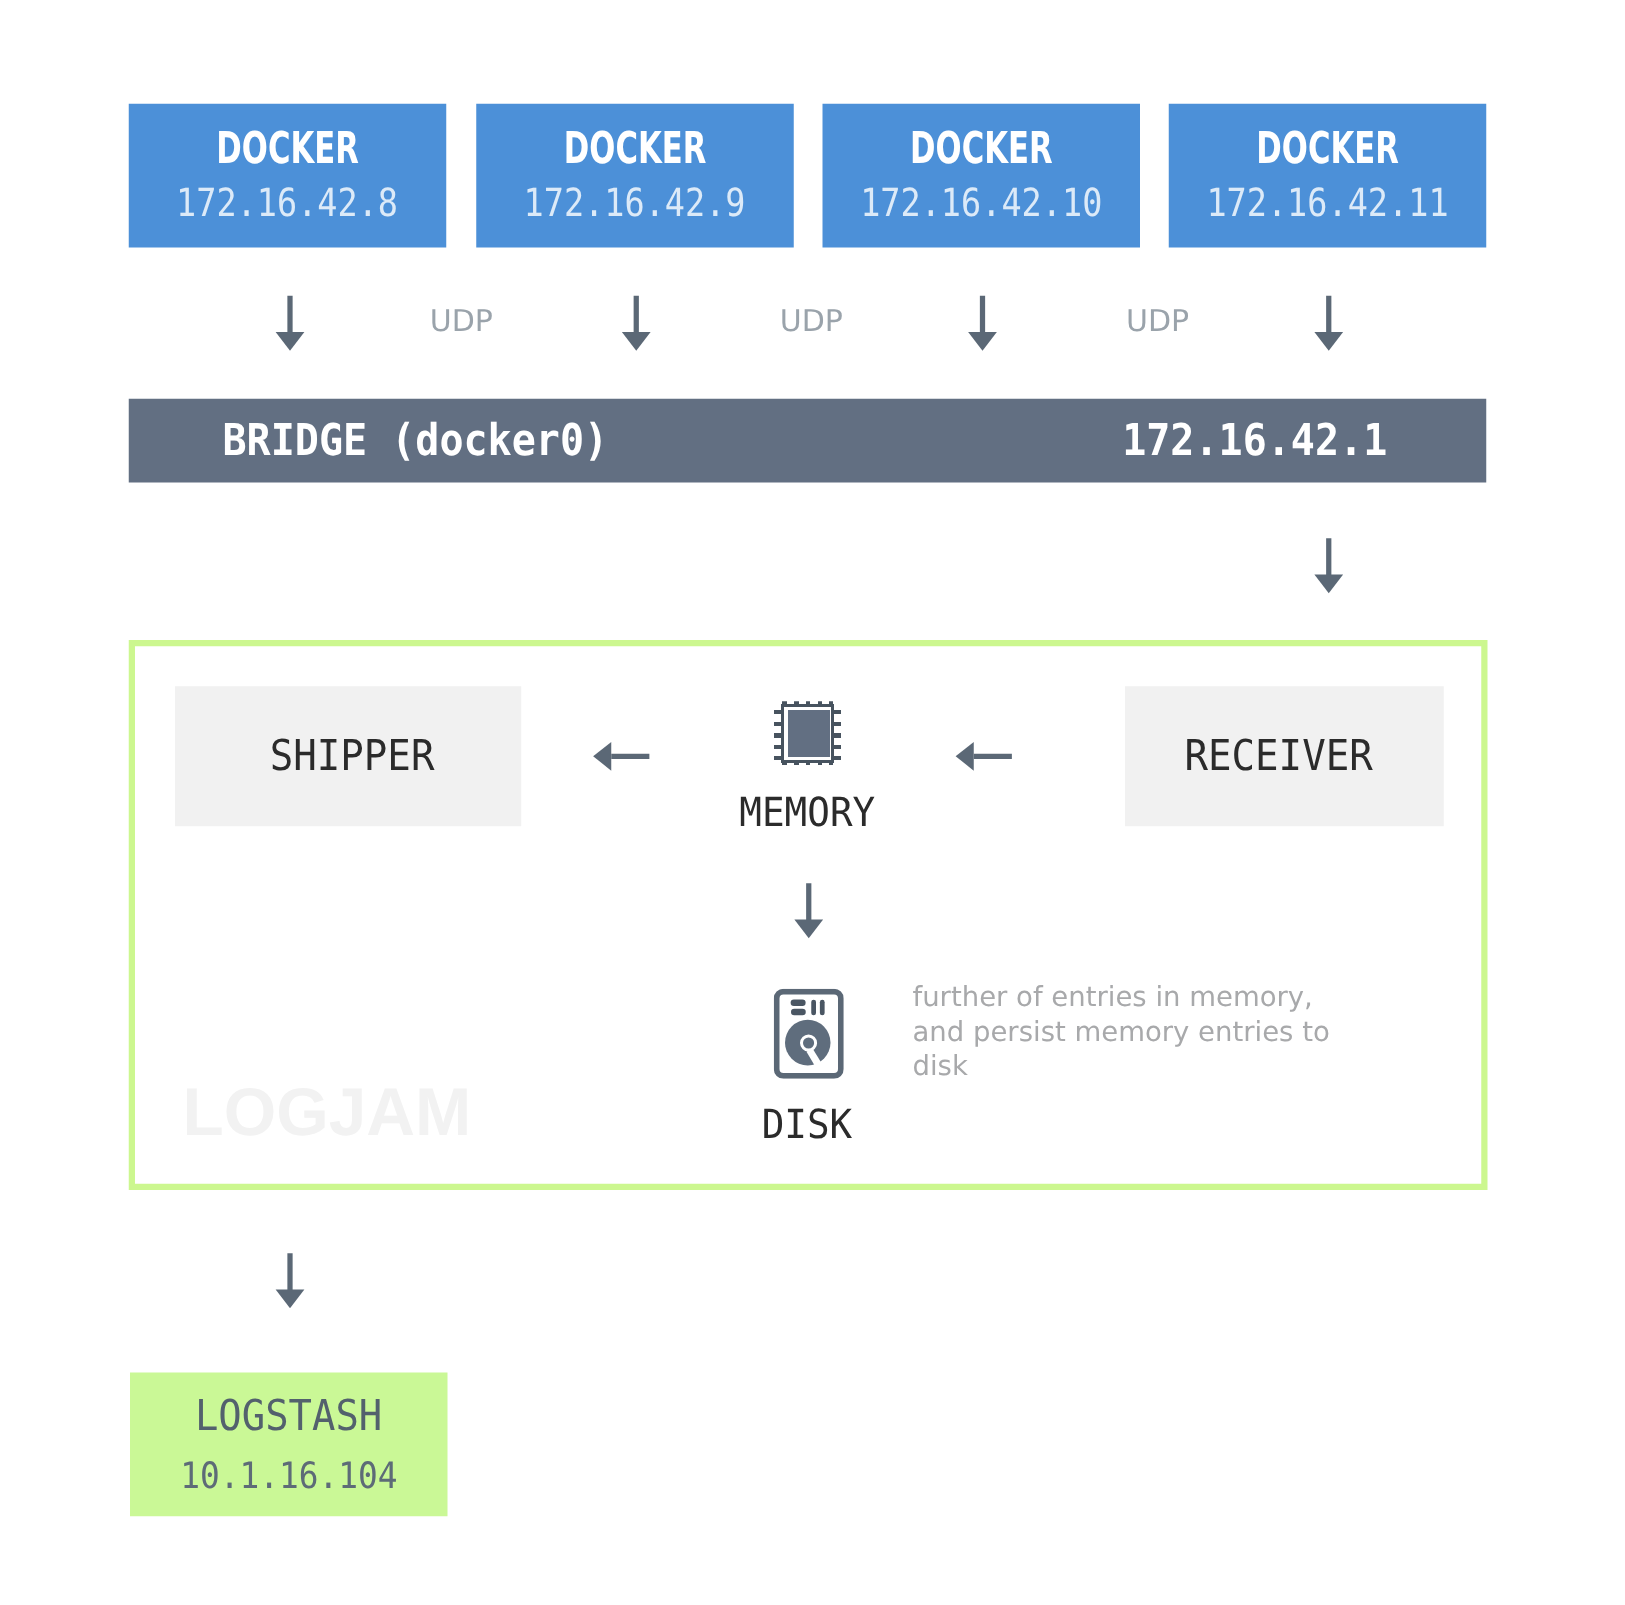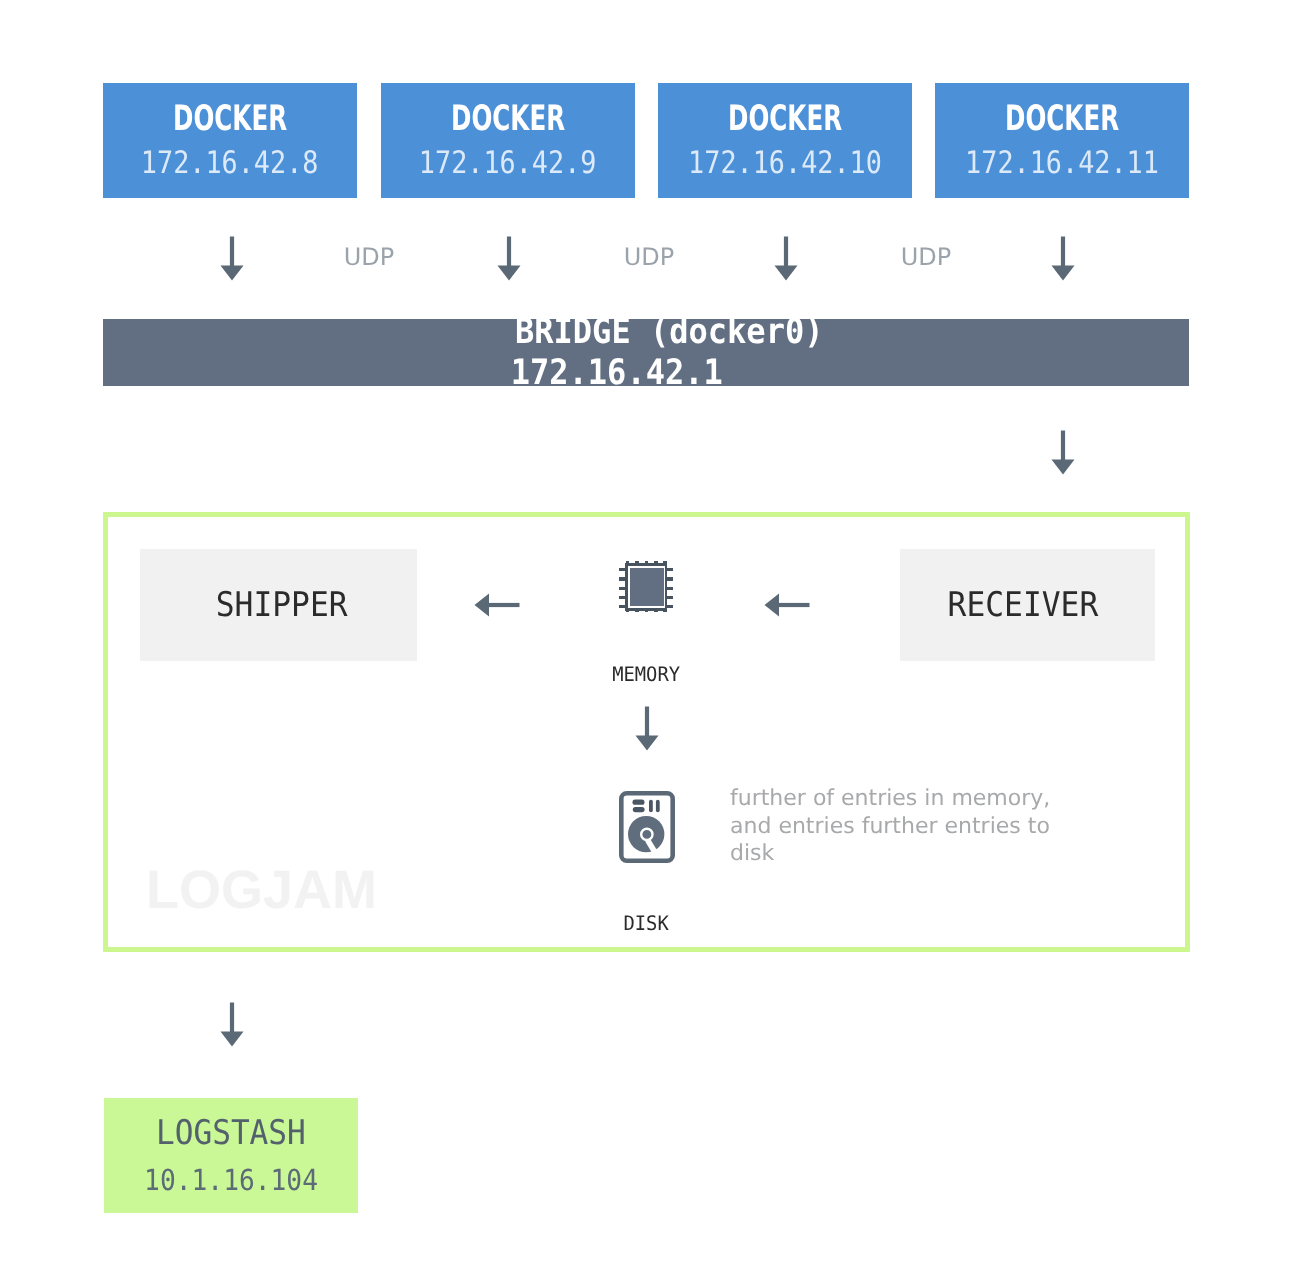--- a/index.html
+++ b/index.html
@@ -3,29 +3,29 @@
 <meta charset="utf-8">
 <title>Logjam Architecture Diagram</title>
 <style>
   html,body{margin:0;padding:0;}
   body{width:1300px;height:1284px;background:#ffffff;font-family:"Liberation Sans",sans-serif;overflow:hidden;-webkit-font-smoothing:antialiased;text-rendering:geometricPrecision;}
   #stage{position:relative;width:1165px;height:1284px;}
   .abs{position:absolute;}
   .docker-box{background:#4c90d8;color:#fff;text-align:center;display:flex;flex-direction:column;align-items:center;justify-content:center;}
   .docker-title{font-family:"DejaVu Sans Condensed","DejaVu Sans",sans-serif;font-weight:bold;font-size:35px;color:#ffffff;line-height:26px;transform:scaleX(0.78);}
   .docker-ip{font-family:"DejaVu Sans Mono",monospace;font-size:31px;color:#dceaf8;line-height:23px;margin-top:20px;transform:scaleX(0.865);}
-  .bridge{background:#626f82;color:#fff;display:flex;align-items:center;justify-content:space-between;box-sizing:border-box;flex-direction:column;}
+  .bridge{background:#626f82;color:#fff;display:flex;align-items:center;justify-content:space-between;box-sizing:border-box;}
   .bridge-label,.bridge-ip{font-family:"DejaVu Sans Mono",monospace;font-weight:bold;font-size:35px;color:#ffffff;line-height:26px;display:inline-block;transform:scaleX(0.915);}
   .bridge-label{transform-origin:left center;margin-left:75px;}
   .bridge-ip{transform-origin:right center;margin-right:79px;}
   .udp{font-family:"DejaVu Sans",sans-serif;font-size:24px;color:#9aa3ab;line-height:18px;}
   .logjam-box{border:5px solid #ccf78f;background:#fff;}
   .grey-box{background:#f1f1f1;display:flex;align-items:center;justify-content:center;}
   .grey-label{font-family:"DejaVu Sans Mono",monospace;font-size:34px;color:#2b2b2b;line-height:25px;display:inline-block;transform:scaleX(0.92);position:relative;left:-5px;}
-  .icon-label{font-family:"DejaVu Sans Mono",monospace;font-size:20px;color:#2b2b2b;line-height:21px;margin-top:24px;}
+  .icon-label{font-family:"DejaVu Sans Mono",monospace;font-size:32px;color:#2b2b2b;line-height:21px;}
   .icon-label span{display:inline-block;transform:scaleX(0.94);transform-origin:center;}
   .desc{font-family:"DejaVu Sans",sans-serif;font-size:22px;color:#a8a9ab;line-height:27.5px;}
   .watermark{font-family:"Liberation Sans",sans-serif;font-weight:bold;font-size:54px;color:#f2f2f2;line-height:40px;}
   .logstash{background:#caf896;display:flex;flex-direction:column;align-items:center;justify-content:center;margin-top:14px;}
   .logstash-title{font-family:"DejaVu Sans Mono",monospace;font-size:34px;color:#53616d;line-height:25px;display:inline-block;transform:scaleX(0.915);}
   .logstash-ip{font-family:"DejaVu Sans Mono",monospace;font-size:29px;color:#5d6b77;line-height:21px;margin-top:24px;display:inline-block;transform:scaleX(0.905);}
 </style>
 </head>
 <body>
 
@@ -162,21 +162,21 @@
         </g>
         <circle cx="27.2" cy="43.1" r="18.2" fill="#5f6d7d"></circle>
         <path d="M30.8 47.4 L39.8 62.0 L34.6 64.6 L26.2 50.4 Z" fill="#ffffff"></path>
         <circle cx="27.85" cy="43.4" r="5.65" fill="none" stroke="#ffffff" stroke-width="2.4"></circle>
       </svg>
     </div>
     <div class="abs icon-label" style="left:468px;top:372px;width:140px;text-align:center;"><span>DISK</span></div>
 
     <div class="abs desc" style="left:622px;top:268px;width:380px;">
       <div>further of entries in memory,</div>
-      <div>and entries further entries to</div>
+      <div>and persist memory entries to</div>
       <div>disk</div>
     </div>
   </div>
 
   <div class="abs" style="left:219px;top:1002px;width:26px;height:46px;">
     <svg width="26" height="46" viewBox="0 0 26 46">
         <path d="M13 0.5 L13 30.5" stroke="#5b6876" stroke-width="4.2" fill="none"></path>
         <path d="M1.5 29.5 L24.5 29.5 L13 44.5 Z" fill="#5b6876"></path>
       </svg>
   </div>

